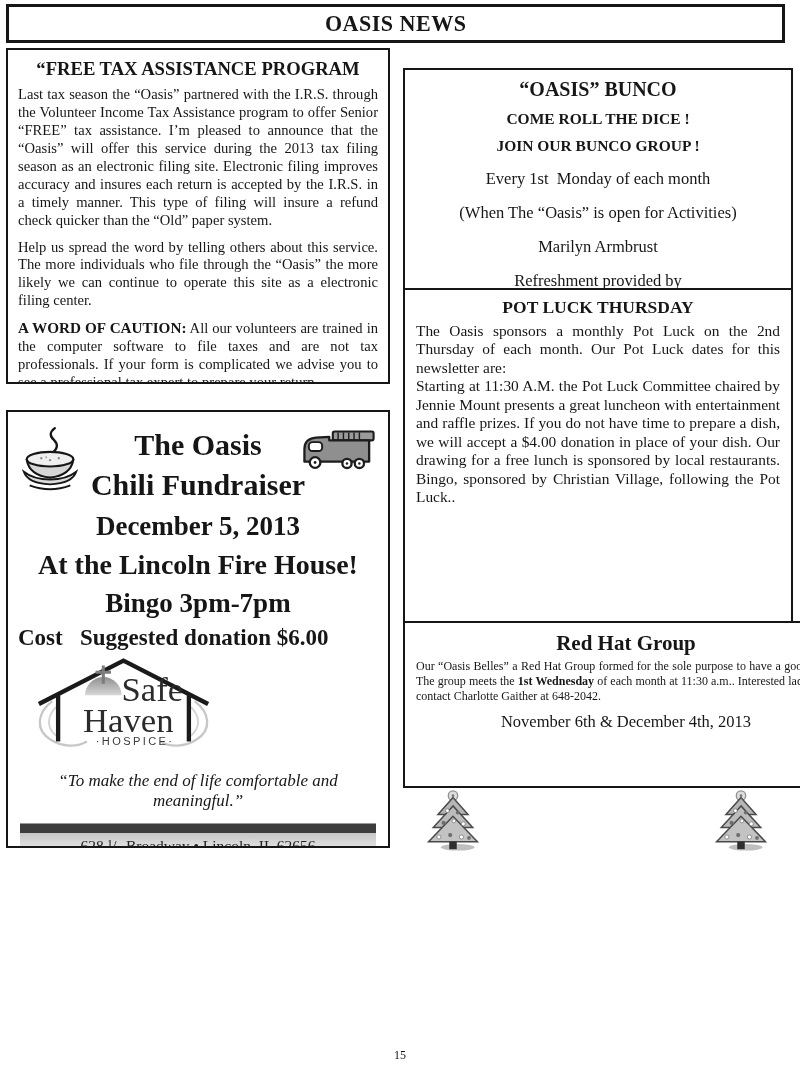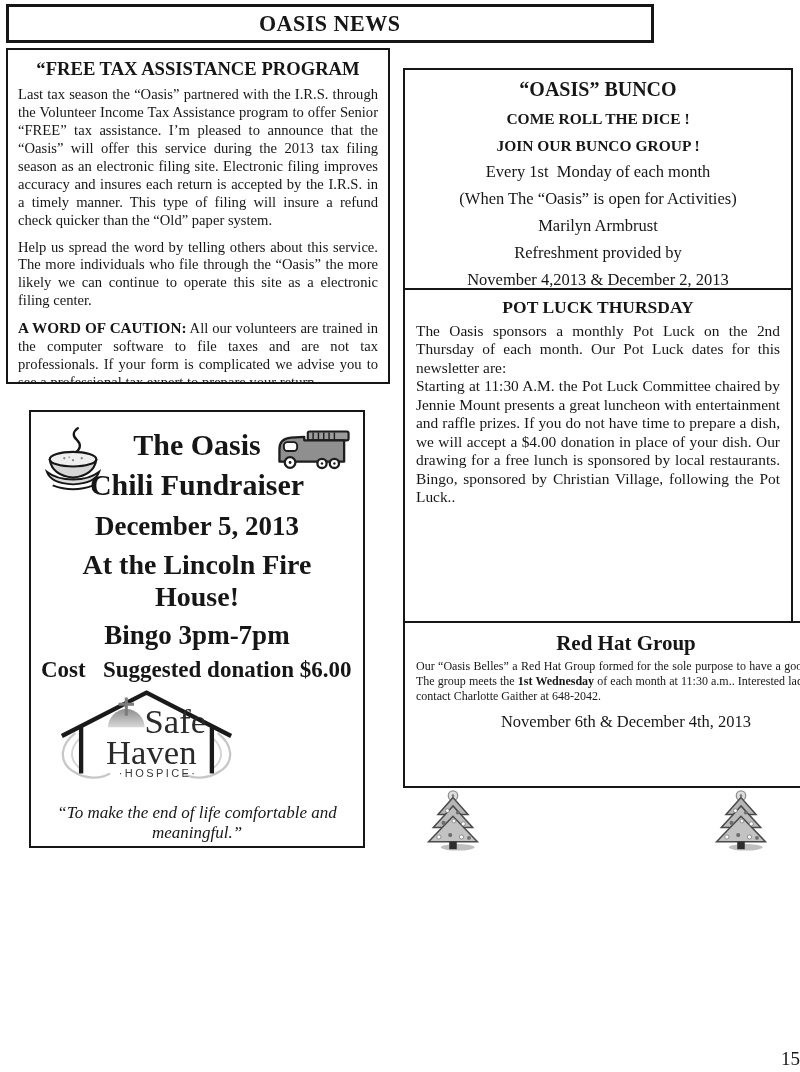--- a/index.html
+++ b/index.html
@@ -1,70 +1,70 @@
 <!DOCTYPE html>
 <html><head>
 <meta charset="utf-8">
 <style>
   * { margin:0; padding:0; box-sizing:border-box; }
   html,body { width:800px; height:1072px; background:#fff; }
   body { font-family:"Liberation Serif", serif; color:#161616; position:relative; }
   .box { position:absolute; background:#fff; border:2.5px solid #161616; overflow:hidden; }
 
   
-  .hdr { left:6px; top:4px; width:648px; height:39px; border-width:3px;
+  .hdr { left:6px; top:4px; width:779px; height:39px; border-width:3px;
          display:flex; align-items:center; justify-content:center; }
   .hdr h1 { font-size:23px; font-weight:bold; letter-spacing:0.5px; transform:scaleX(0.96); }
 
   
   .taxbox { left:6px; top:48px; width:384px; height:336px; padding:6px 10px; }
   .taxbox h2 { text-align:center; font-size:19px; font-weight:bold; margin:2px 0 6px; transform:scaleX(0.98); }
   .taxbox p { font-size:14.6px; line-height:1.23; text-align:justify; margin-bottom:9px; }
   .taxbox p b.lead { font-size:15.2px; }
 
-  .chilibox { left:6px; top:410px; width:336px; height:438px; padding:6px 10px; text-align:center;margin-left:23px; }
+  .chilibox { left:6px; top:410px; width:384px; height:438px; padding:6px 10px; text-align:center; }
   .chili-top { position:relative; height:0; }
   .bowl { position:absolute; left:2px; top:6px; }
   .truck { position:absolute; right:0px; top:8px; }
   .c1 { font-size:30px; font-weight:bold; margin-top:10px; }
   .c2 { font-size:30px; font-weight:bold; margin-top:6px; }
   .c3 { font-size:27px; font-weight:bold; margin-top:9px; }
   .c4 { font-size:28px; font-weight:bold; margin-top:7px; }
   .c5 { font-size:27px; font-weight:bold; margin-top:7px; }
   .c6 { font-size:23px; font-weight:bold; margin-top:6px; text-align:left; white-space:pre-wrap; }
   .logo-wrap { text-align:left; margin:2px 0 0 8px; height:100px; }
   .quote { font-style:italic; font-size:17px; margin-top:18px; }
   .addr { margin:12px 2px 0; border-top:1px solid #999; }
   .addr-bar { height:9px; background:#3d3d3d; }
   .addr-body { background:linear-gradient(180deg,#c6c6c6,#e2e2e2 55%,#c2c2c2);
                padding:4px 0 5px; font-size:15.5px; line-height:1.18; text-align:center; color:#222; }
 
   
   .buncobox { left:403px; top:68px; width:390px; height:233px; padding:8px 10px; text-align:center; }
   .buncobox .t  { font-size:20px; font-weight:bold; }
   .buncobox .b  { font-size:15.5px; font-weight:bold; margin-top:9px; }
-  .buncobox .r  { font-size:16.5px; margin-top:7px; white-space:pre-wrap;text-align:center; }
+  .buncobox .r  { font-size:16.5px; margin-top:14px; white-space:pre-wrap;text-align:center; }
 
   .potbox { left:403px; top:288px; width:390px; height:416px; padding:7px 11px; }
   .potbox h2 { text-align:center; font-size:17.5px; font-weight:bold; margin-bottom:4px; }
   .potbox p  { font-size:15.4px; line-height:1.2; text-align:justify; }
   .pl-table { display:grid; grid-template-columns:46% 54%; row-gap:9px; margin:9px 0 7px; }
   .pl-cell { text-align:center; font-weight:bold; font-size:15px; }
   .pl-head { text-decoration:underline; }
 
   .redbox { left:403px; top:621px; width:446px; height:167px; padding:8px 11px; }
   .redbox h2 { text-align:center; font-size:21px; font-weight:bold; margin-bottom:3px; }
   .redbox p  { font-size:12px; line-height:1.25; text-align:justify; }
   .redbox .dates { text-align:center; font-size:16.5px; margin-top:8px; }
 
   .tree { position:absolute; top:790px; }
   .tree1 { left:424px; }
   .tree2 { left:712px; }
 
-  .pagenum { position:absolute; left:0; top:1048px; width:800px; text-align:right; font-size:19px; }
+  .pagenum { position:absolute; left:0; top:1048px; width:800px; text-align:center; font-size:12px; }
 </style>
 </head>
 <body>
 
 <div class="box hdr">
   <h1>OASIS NEWS</h1>
 </div>
 
 <div class="box taxbox">
   <h2>“FREE TAX ASSISTANCE PROGRAM</h2>

